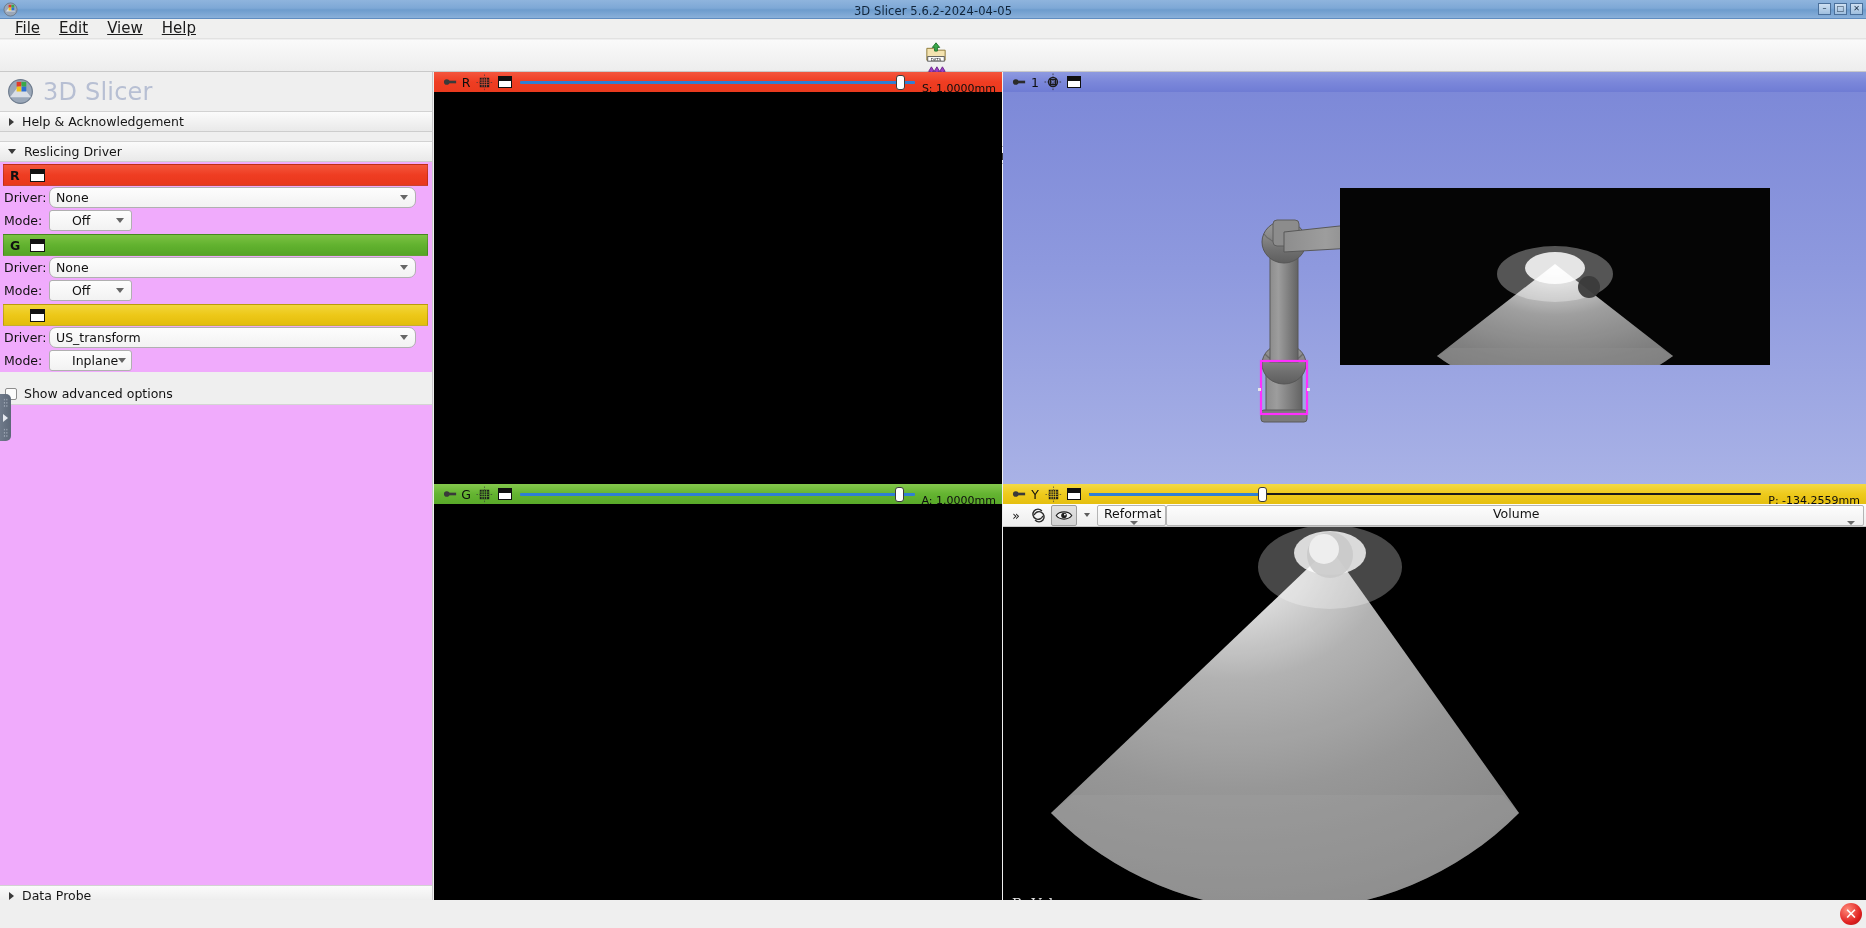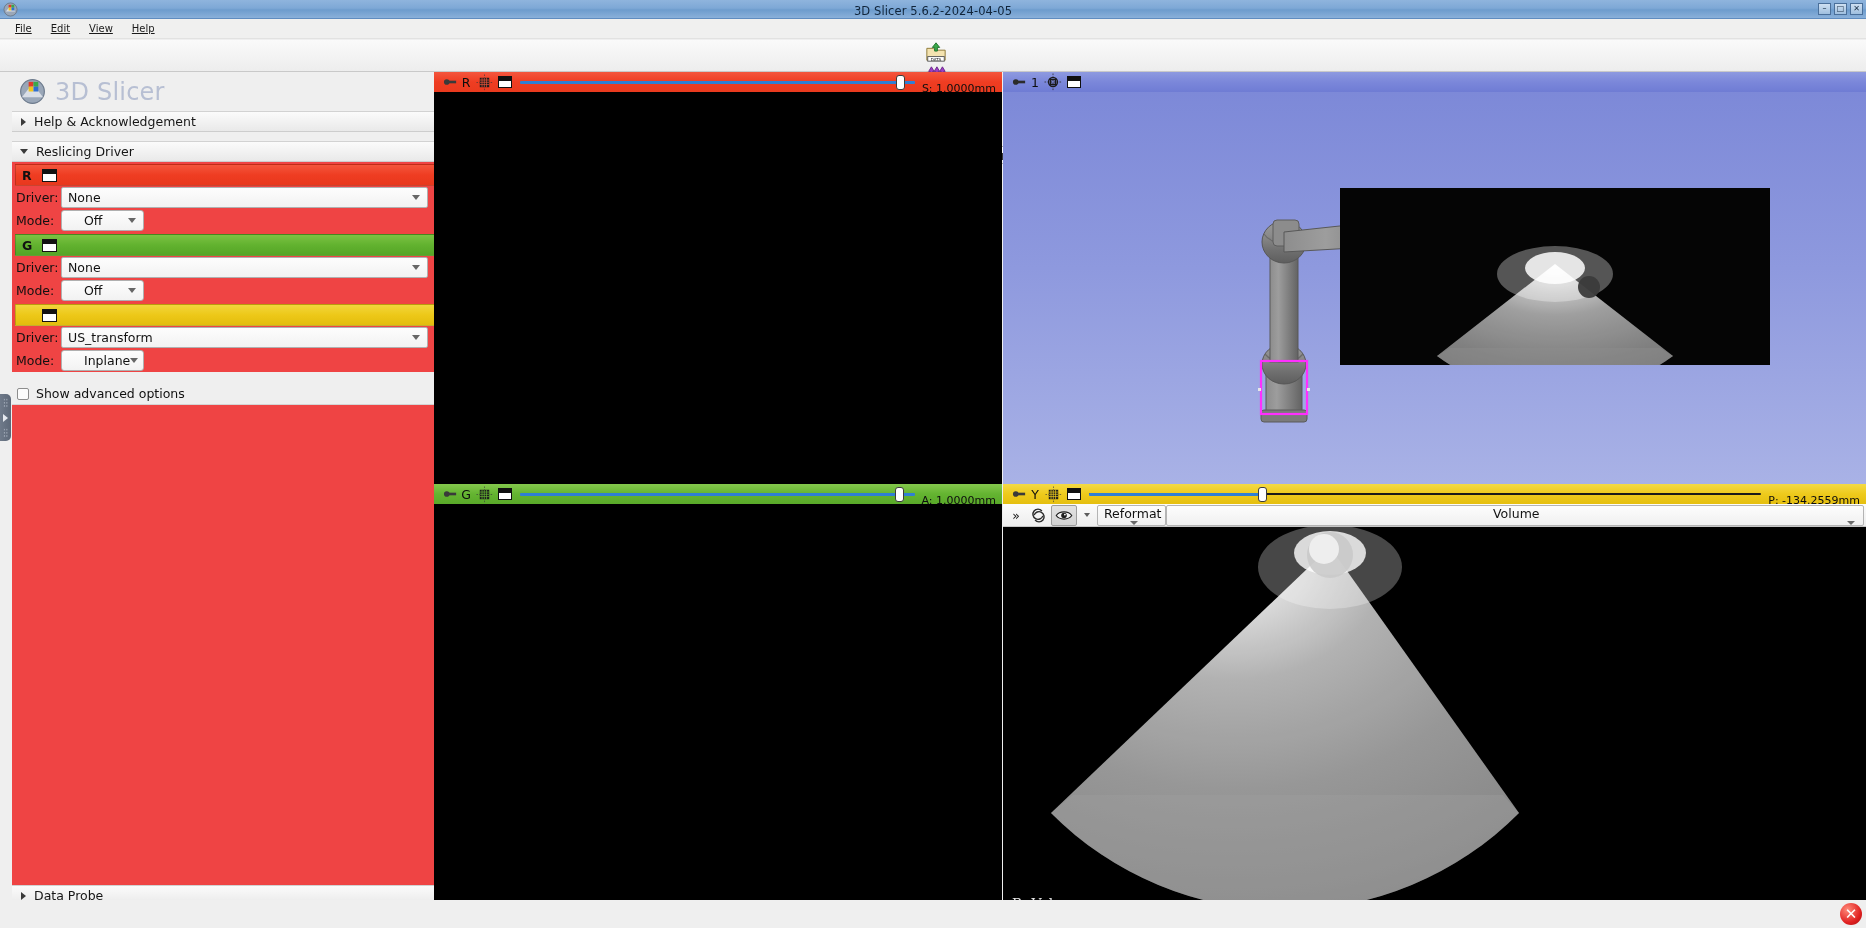--- a/index.html
+++ b/index.html
@@ -34,21 +34,21 @@
     font-size: 8px; color: #1b3048; line-height: 1;
   }
 
   
   .menubar {
     position: absolute; left: 0; top: 19px; width: 1866px; height: 20px;
     background: #f0f0ef; display: flex; align-items: center;
     padding-left: 7px; gap: 0px; border-bottom: 1px solid #e2e2e1;
   }
   .menu-item {
-    font-size: 10px; color: #1a1a1a; padding: 2px 11px 3px 8px; cursor: default;
+    font-size: 15px; color: #1a1a1a; padding: 2px 11px 3px 8px; cursor: default;
   }
   .menu-item u { text-decoration: underline; }
 
   
   .toolbar {
     position: absolute; left: 0; top: 40px; width: 1866px; height: 32px;
     background: linear-gradient(to bottom, #fafafa, #ededed);
     border-bottom: 1px solid #c9c9c9;
     display: flex; align-items: center; padding-left: 6px; flex-direction: column;
   }
@@ -76,22 +76,22 @@
   }
   .combo .ctext { flex: 1; white-space: nowrap; overflow: hidden; }
 
   .dropcaret {
     width: 0; height: 0; border-left: 4.5px solid transparent; border-right: 4.5px solid transparent;
     border-top: 5px solid #555; margin: 0 5px;
   }
 
   
   .leftpanel {
-    position: absolute; left: 12px; top: 72px; width: 433px; height: 856px;
-    background: #ef4444; border-right: 1px solid #c8c8c8; overflow: hidden;
+    position: absolute; left: 0; top: 72px; width: 433px; height: 856px;
+    background: #f0abfc; border-right: 1px solid #c8c8c8; overflow: hidden;
   }
   .brand {
     height: 39px; display: flex; align-items: center; gap: 9px; padding-left: 7px;
     background: #efefef;
   }
   .brand-text {
     font-size: 24px; color: #b7bfd3; font-weight: normal; letter-spacing: 0.2px;
   }
   .sectionbar {
     height: 21px; display: flex; align-items: center; gap: 8px; padding-left: 6px;
@@ -126,21 +126,21 @@
   .layout-glyph::before {
     content: ""; position: absolute; left: 0; top: 0; right: 0; height: 4px; background: #121212;
   }
 
   .fieldrow {
     height: 23px; display: flex; align-items: center; padding-left: 4px; 
   }
   .flabel { font-size: 12.5px; color: #111; }
   .flabel.w52 { width: 45px; }
   .fcombo-wide {
-    flex: 1; margin-right: 16px; height: 21px; border: 1px solid #b0b0b0; border-radius: 2px;
+    flex: 1; margin-right: 16px; height: 21px; border: 1px solid #b0b0b0; border-radius: 7px;
     background: linear-gradient(to bottom,#fdfdfd,#f2f2f2);
     display: flex; align-items: center; padding-left: 6px;
     font-size: 12.5px; color: #111;
   }
   .fcombo-wide .caret {
     width: 0; height: 0; border-left: 4.5px solid transparent; border-right: 4.5px solid transparent;
     border-top: 5px solid #666; margin-left: auto; margin-right: 7px;
   }
   .fcombo-small {
     width: 83px; height: 21px; border: 1px solid #b0b0b0; border-radius: 3px;

